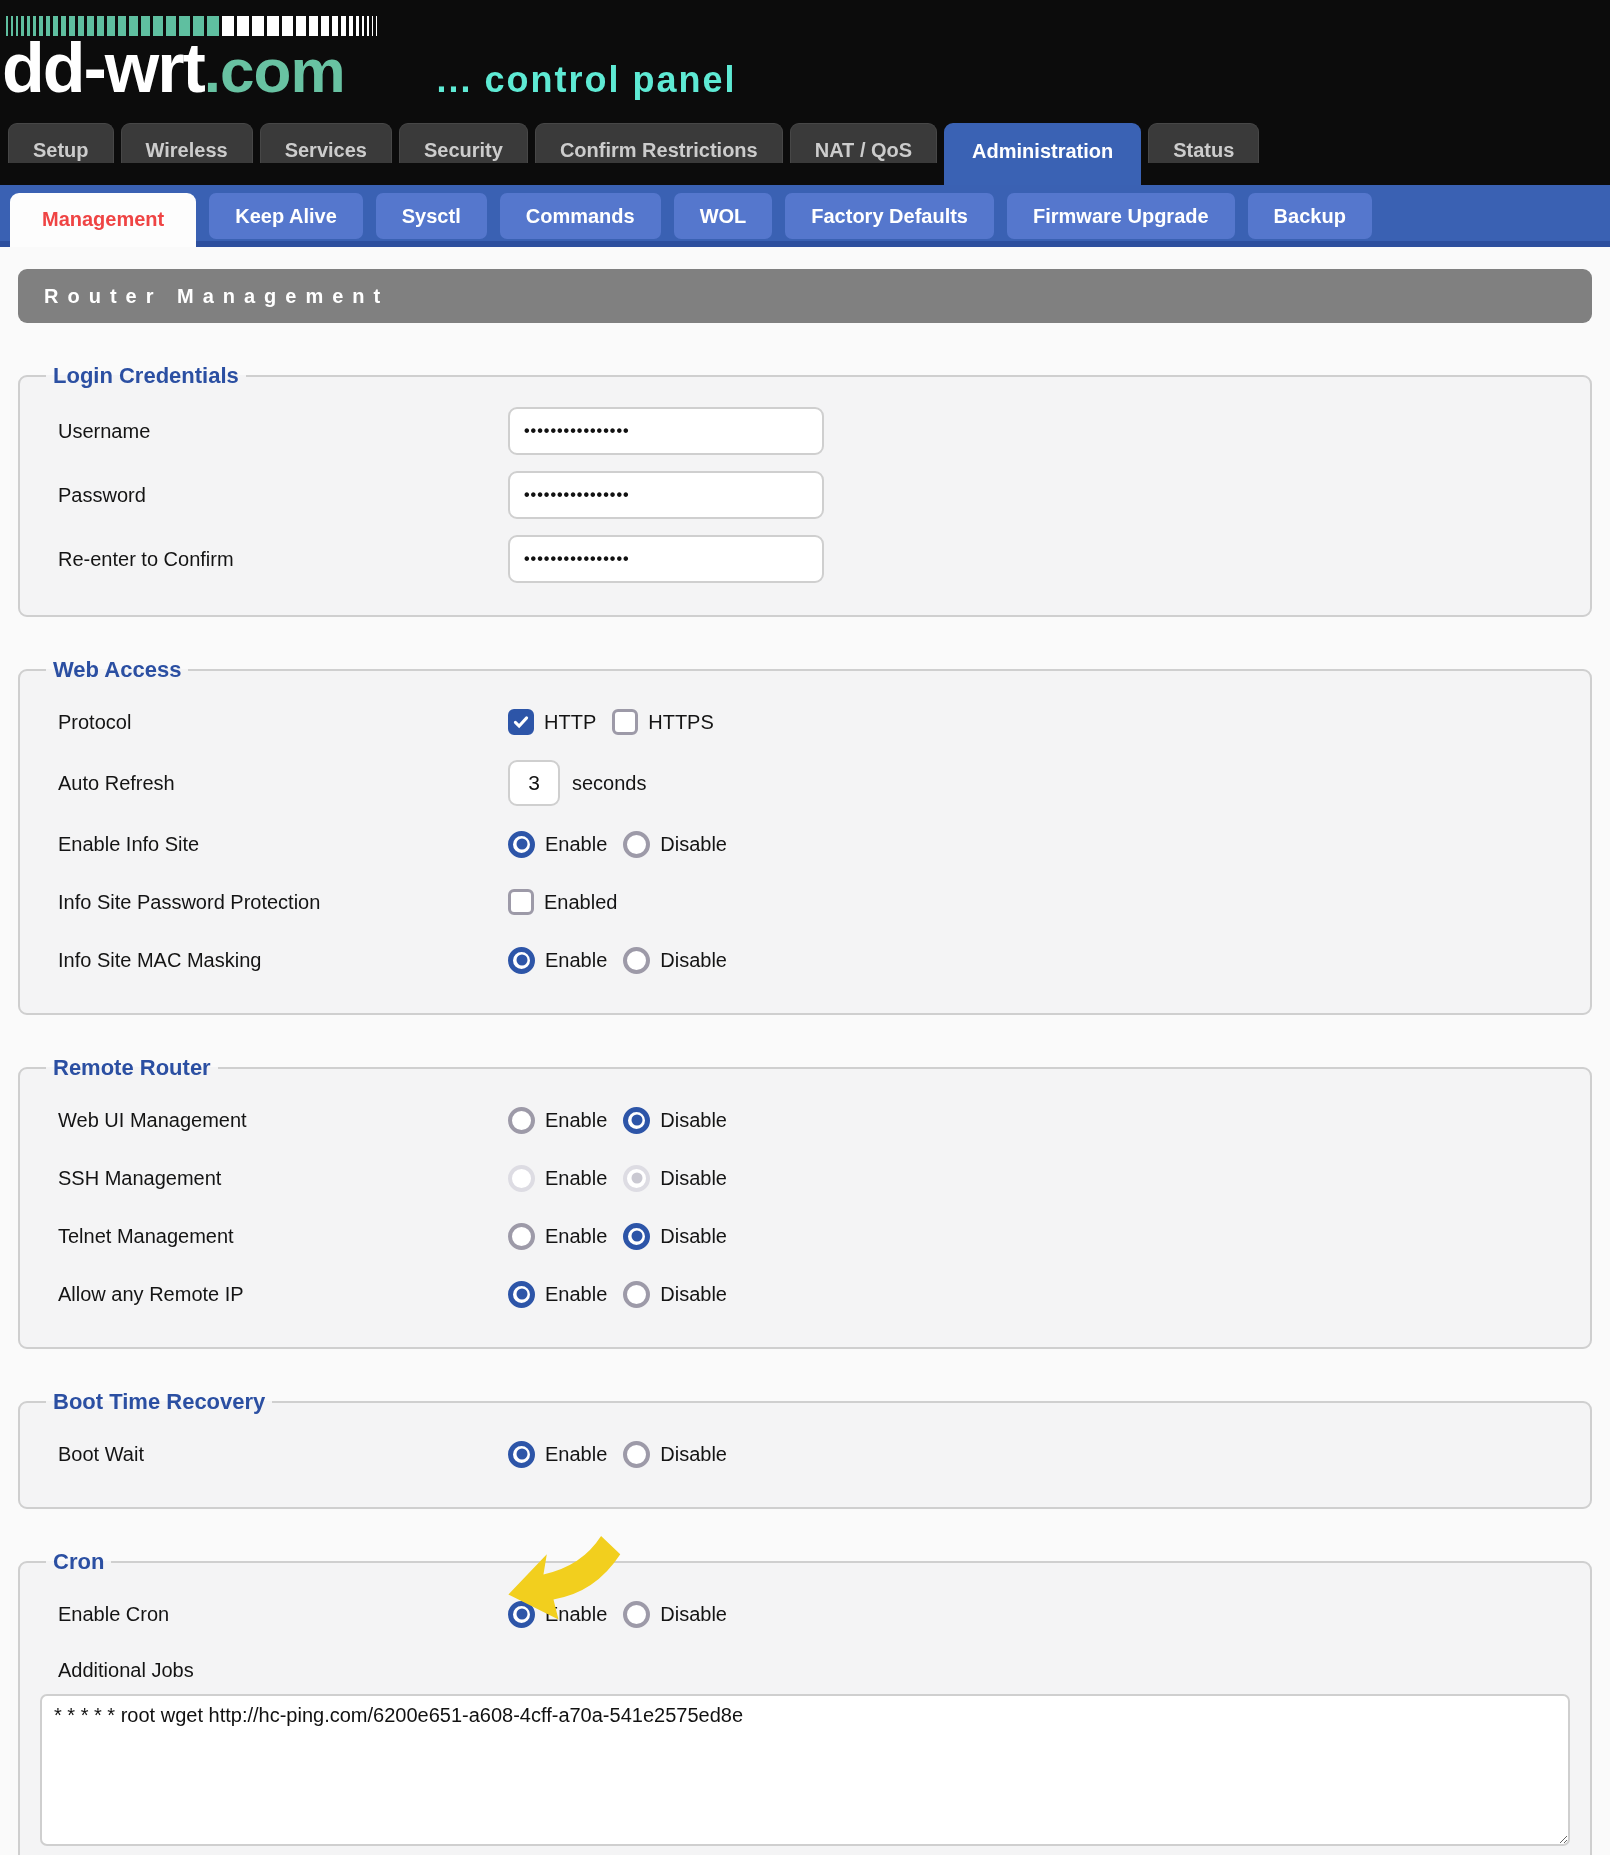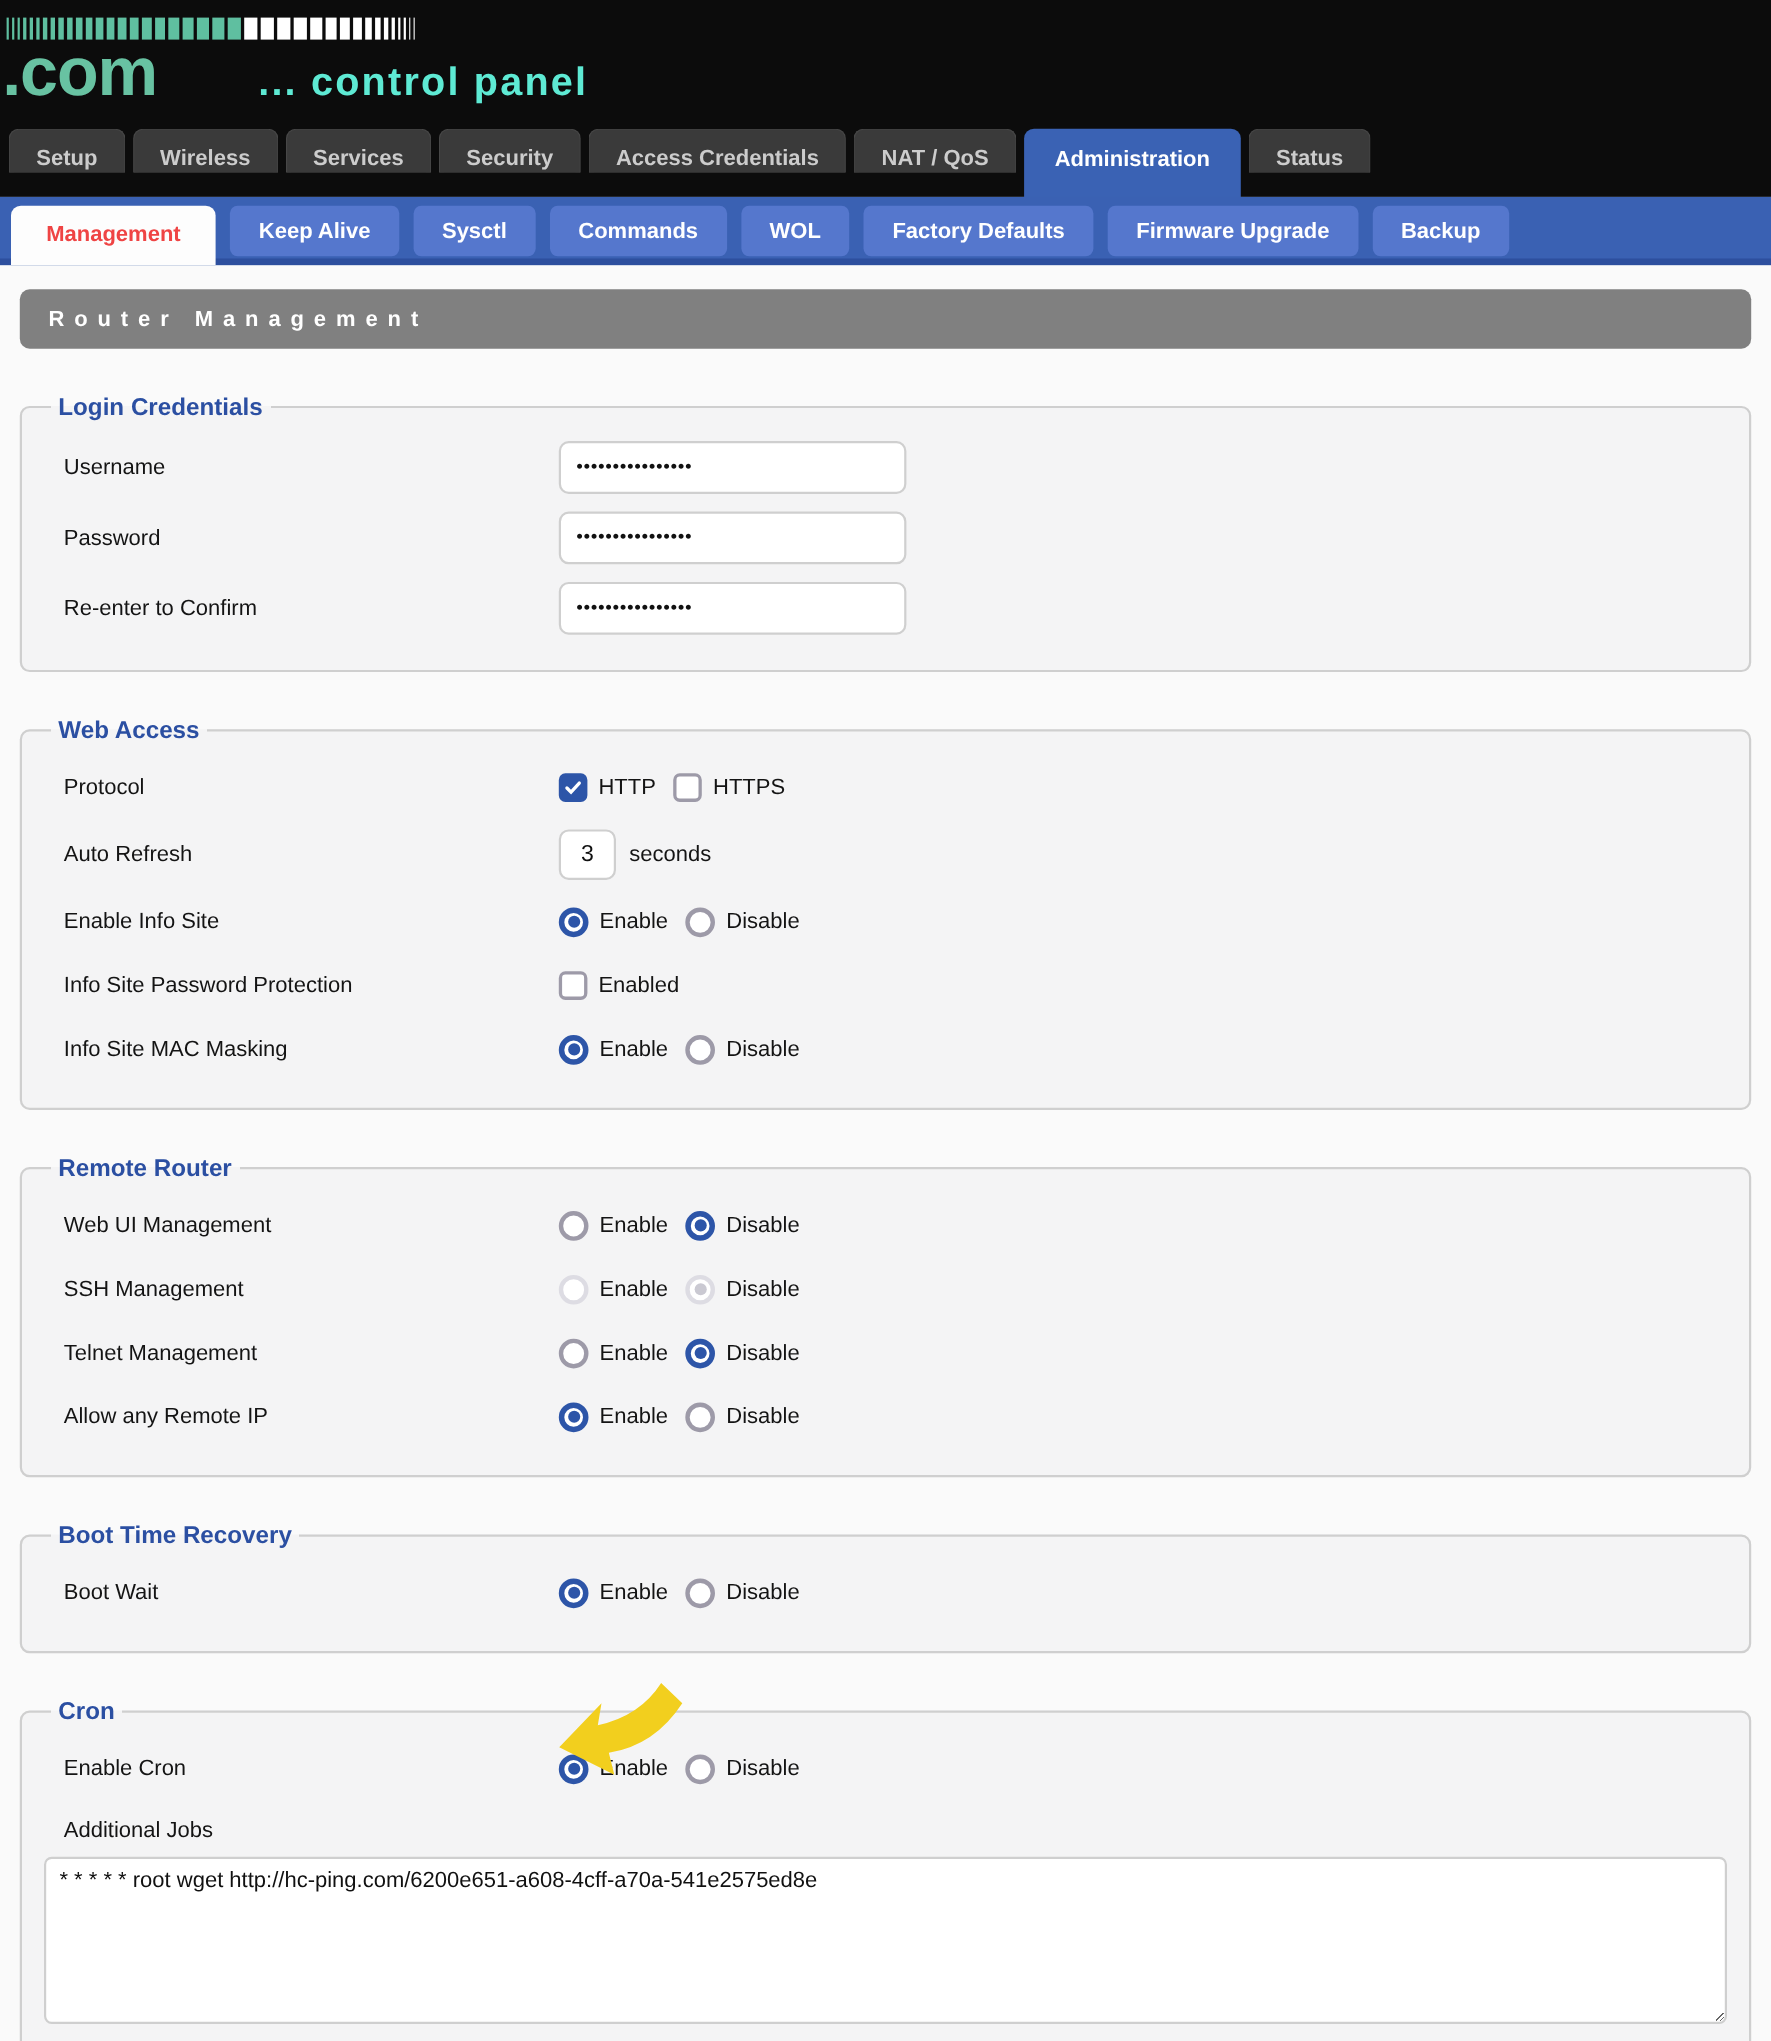--- a/index.html
+++ b/index.html
@@ -140,29 +140,30 @@
       <i style="width: 6px; background: rgb(255, 255, 255);"></i>
       <i style="width: 5px; background: rgb(255, 255, 255);"></i>
       <i style="width: 4px; background: rgb(255, 255, 255);"></i>
       <i style="width: 3px; background: rgb(255, 255, 255);"></i>
       <i style="width: 2px; background: rgb(255, 255, 255);"></i>
       <i style="width: 2px; background: rgb(255, 255, 255);"></i>
       <i style="width: 1px; background: rgb(255, 255, 255);"></i>
       <i style="width: 1px; background: rgb(255, 255, 255);"></i>
     </div>
   <div class="logo-line">
+    <span class="logo-main">dd-wrt</span>
       <span class="logo-suffix">.com</span>
     <span class="tagline">... control panel</span>
   </div>
   <div class="nav-row">
     <div class="tab">Setup</div>
     <div class="tab">Wireless</div>
     <div class="tab">Services</div>
     <div class="tab">Security</div>
-    <div class="tab">Access Credentials</div>
+    <div class="tab">Confirm Restrictions</div>
     <div class="tab">NAT / QoS</div>
     <div class="tab active">Administration</div>
     <div class="tab">Status</div>
   </div>
 </div>
 
 <div class="subnav">
   <div class="subtab active">Management</div>
   <div class="subtab">Keep Alive</div>
   <div class="subtab">Sysctl</div>

